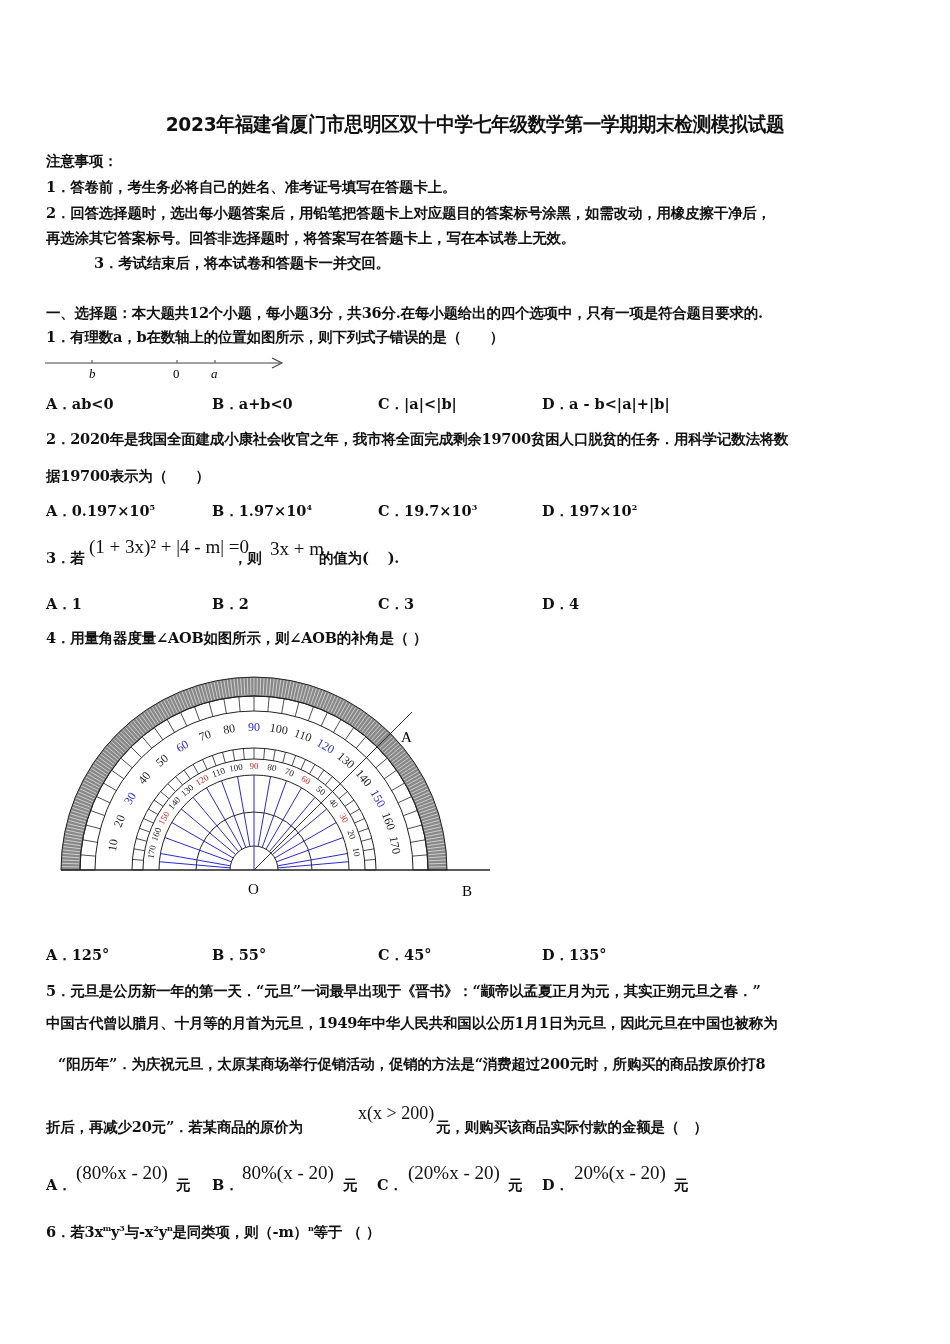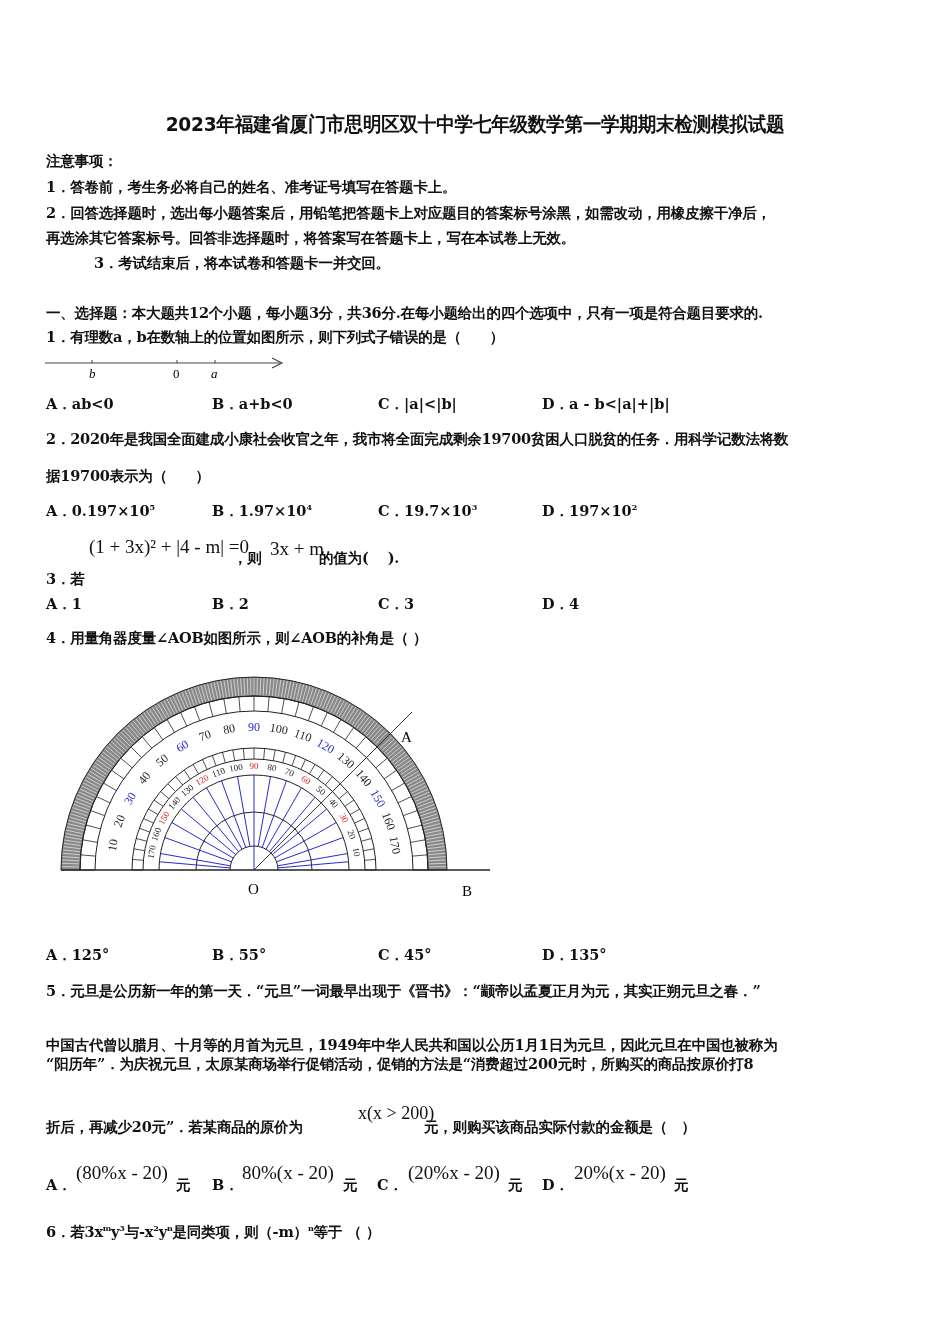--- a/index.html
+++ b/index.html
@@ -45,21 +45,21 @@
 <div class="abs opt" style="left:378px;top:395px;">C．|a|&lt;|b|</div>
 <div class="abs opt" style="left:542px;top:395px;">D．a - b&lt;|a|+|b|</div>
 
 <div class="abs t" style="left:46px;top:430px;">2．2020年是我国全面建成小康社会收官之年，我市将全面完成剩余19700贫困人口脱贫的任务．用科学记数法将数</div>
 <div class="abs t" style="left:46px;top:467px;">据19700表示为（　　）</div>
 <div class="abs opt" style="left:46px;top:502px;"><span>A．</span><span>0.197×10</span><sup>5</sup></div>
 <div class="abs opt" style="left:212px;top:502px;text-align:right;"><span>B．</span><span>1.97×10</span><sup>4</sup></div>
 <div class="abs opt" style="left:378px;top:502px;"><span>C．</span><span>19.7×10</span><sup>3</sup></div>
 <div class="abs opt" style="left:542px;top:502px;"><span>D．</span><span>197×10</span><sup>2</sup></div>
 
-<div class="abs t" style="left:46px;top:549px;margin-top:21px;">3．若</div>
+<div class="abs t" style="left:46px;top:549px;">3．若</div>
 <div class="abs mathsm" style="left:89px;top:536px;">(1 + 3x)² + |4 -  m| =0</div>
 <div class="abs t" style="left:233px;top:549px;">，则</div>
 <div class="abs mathsm" style="left:270px;top:538px;">3x + m</div>
 <div class="abs t" style="left:319px;top:549px;">的值为(　 ).</div>
 <div class="abs opt" style="left:46px;top:595px;">A．1</div>
 <div class="abs opt" style="left:212px;top:595px;">B．2</div>
 <div class="abs opt" style="left:378px;top:595px;">C．3</div>
 <div class="abs opt" style="left:542px;top:595px;">D．4</div>
 
 <div class="abs t" style="left:46px;top:629px;">4．用量角器度量∠AOB如图所示，则∠AOB的补角是（ ）</div>
@@ -411,25 +411,25 @@
   <text x="198" y="224" font-size="15">O</text>
   <text x="412" y="226" font-size="15">B</text>
 </svg>
 
 <div class="abs opt" style="left:46px;top:946px;">A．125°</div>
 <div class="abs opt" style="left:212px;top:946px;">B．55°</div>
 <div class="abs opt" style="left:378px;top:946px;">C．45°</div>
 <div class="abs opt" style="left:542px;top:946px;">D．135°</div>
 
 <div class="abs t" style="left:46px;top:982px;">5．元旦是公历新一年的第一天．“元旦”一词最早出现于《晋书》：“颛帝以孟夏正月为元，其实正朔元旦之春．”</div>
-<div class="abs t" style="left:46px;top:1036px;">中国古代曾以腊月、十月等的月首为元旦，1949年中华人民共和国以公历1月1日为元旦，因此元旦在中国也被称为</div>
-<div class="abs t" style="left:46px;top:1055px;">“阳历年”．为庆祝元旦，太原某商场举行促销活动，促销的方法是“消费超过200元时，所购买的商品按原价打8</div>
+<div class="abs t" style="left:46px;top:1014px;">中国古代曾以腊月、十月等的月首为元旦，1949年中华人民共和国以公历1月1日为元旦，因此元旦在中国也被称为</div>
+<div class="abs t" style="left:58px;top:1055px;">“阳历年”．为庆祝元旦，太原某商场举行促销活动，促销的方法是“消费超过200元时，所购买的商品按原价打8</div>
 <div class="abs t" style="left:46px;top:1118px;">折后，再减少20元”．若某商品的原价为</div>
 <div class="abs math" style="left:358px;top:1103px;">x(x &gt; 200)</div>
-<div class="abs t" style="left:424px;top:1118px;text-align:right;">元，则购买该商品实际付款的金额是（　）</div>
+<div class="abs t" style="left:436px;top:1118px;text-align:right;">元，则购买该商品实际付款的金额是（　）</div>
 
 <div class="abs" style="left:46px;top:1162px;height:36px;width:860px;">
   <span class="abs opt" style="left:0;top:14px;">A．</span>
   <span class="abs big" style="left:30px;top:0;">(80%x - 20)</span>
   <span class="abs opt" style="left:130px;top:14px;">元</span>
   <span class="abs opt" style="left:166px;top:14px;">B．</span>
   <span class="abs big" style="left:196px;top:0;">80%(x - 20)</span>
   <span class="abs opt" style="left:297px;top:14px;">元</span>
   <span class="abs opt" style="left:331px;top:14px;">C．</span>
   <span class="abs big" style="left:362px;top:0;">(20%x - 20)</span>

